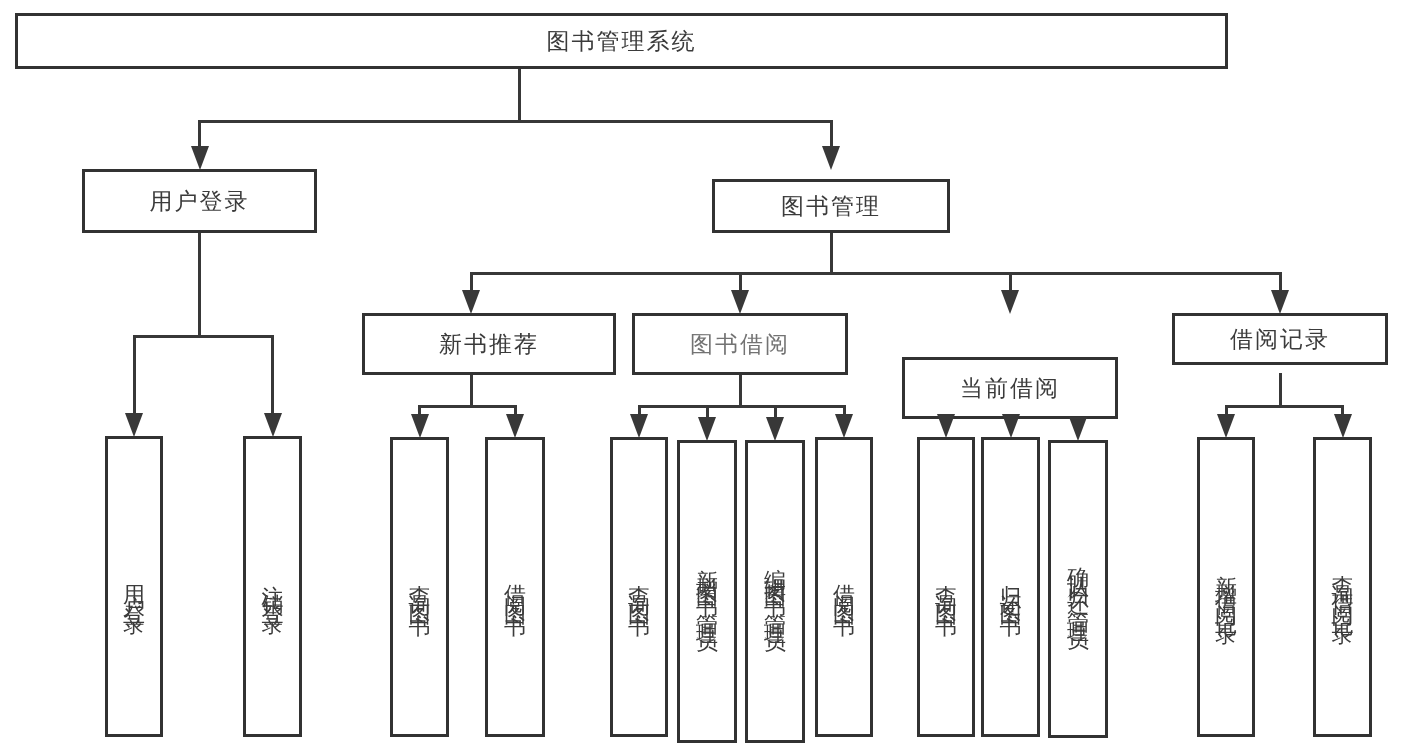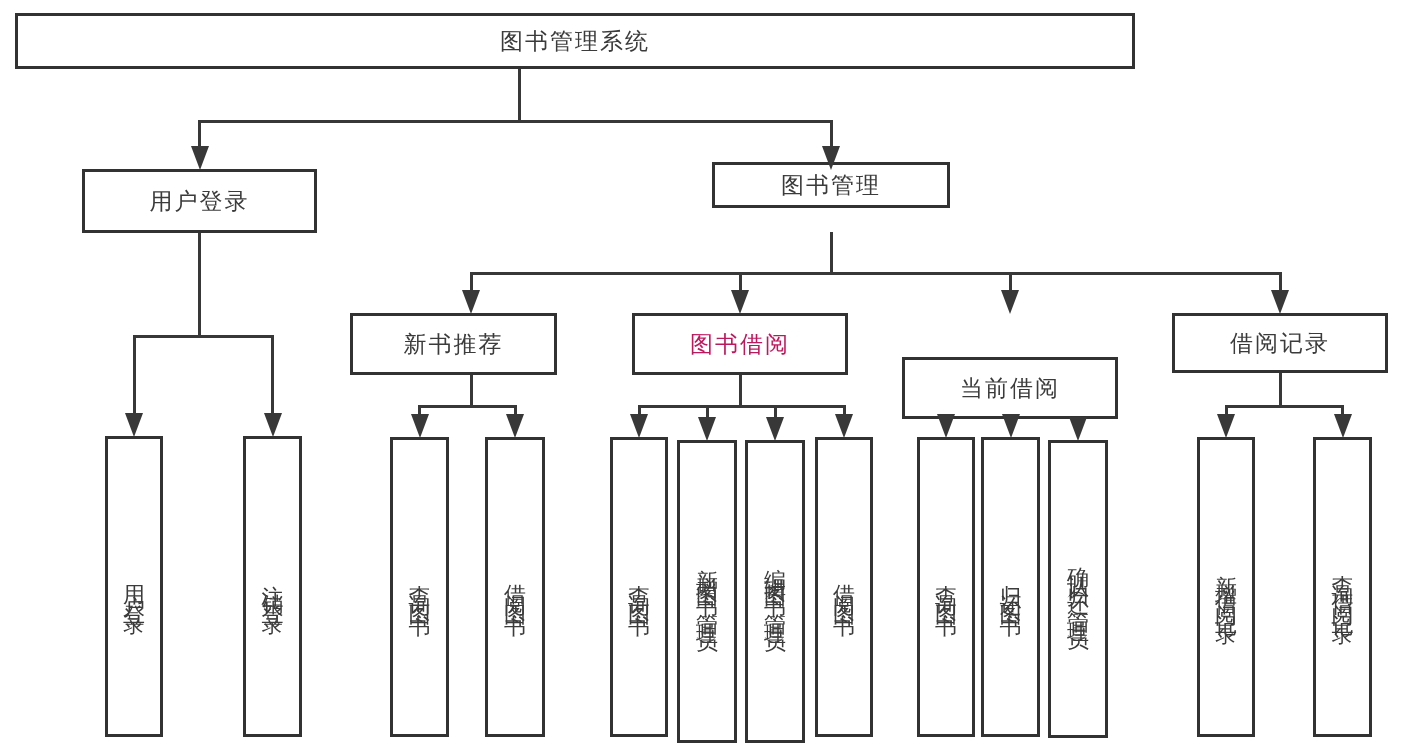--- a/index.html
+++ b/index.html
@@ -94,39 +94,39 @@
     <div class="cline" style="left: 842.5px; top: 405px; width: 3px; height: 20px; background: rgb(56, 56, 56);"></div>
     <div class="cline" style="left: 1008.5px; top: 373px; width: 3px; height: 35px; background: rgb(56, 56, 56);"></div>
     <div class="cline" style="left: 944.5px; top: 405px; width: 135px; height: 3px; background: rgb(56, 56, 56);"></div>
     <div class="cline" style="left: 944.5px; top: 405px; width: 3px; height: 20px; background: rgb(56, 56, 56);"></div>
     <div class="cline" style="left: 1009px; top: 405px; width: 3px; height: 20px; background: rgb(56, 56, 56);"></div>
     <div class="cline" style="left: 1076.5px; top: 405px; width: 3px; height: 23px; background: rgb(56, 56, 56);"></div>
     <div class="cline" style="left: 1278.5px; top: 373px; width: 3px; height: 35px; background: rgb(56, 56, 56);"></div>
     <div class="cline" style="left: 1224.5px; top: 405px; width: 119.5px; height: 3px; background: rgb(56, 56, 56);"></div>
     <div class="cline" style="left: 1224.5px; top: 405px; width: 3px; height: 20px; background: rgb(56, 56, 56);"></div>
     <div class="cline" style="left: 1341px; top: 405px; width: 3px; height: 20px; background: rgb(56, 56, 56);"></div>
-    <div class="node" style="left: 15px; top: 13px; width: 1120px; height: 56px; border-color: rgb(50, 50, 50); background: rgb(255, 255, 255);">
+    <div class="node" style="left: 15px; top: 13px; width: 1213px; height: 56px; border-color: rgb(50, 50, 50); background: rgb(255, 255, 255);">
       <span class="lbl" style="color: rgb(59, 59, 59);">图书管理系统</span>
     </div>
     <div class="node" style="left: 82px; top: 169px; width: 235px; height: 64px; border-color: rgb(50, 50, 50); background: rgb(255, 255, 255);">
       <span class="lbl" style="color: rgb(59, 59, 59);">用户登录</span>
     </div>
-    <div class="node" style="left: 712px; top: 162px; width: 238px; height: 46px; border-color: rgb(50, 50, 50); background: rgb(255, 255, 255);">
+    <div class="node" style="left: 712px; top: 179px; width: 238px; height: 54px; border-color: rgb(50, 50, 50); background: rgb(255, 255, 255);">
       <span class="lbl" style="color: rgb(59, 59, 59);">图书管理</span>
     </div>
-    <div class="node" style="left: 350px; top: 313px; width: 207px; height: 62px; border-color: rgb(50, 50, 50); background: rgb(255, 255, 255);">
+    <div class="node" style="left: 362px; top: 313px; width: 254px; height: 62px; border-color: rgb(50, 50, 50); background: rgb(255, 255, 255);">
       <span class="lbl" style="color: rgb(59, 59, 59);">新书推荐</span>
     </div>
     <div class="node" style="left: 632px; top: 313px; width: 216px; height: 62px; border-color: rgb(50, 50, 50); background: rgb(255, 255, 255);">
-      <span class="lbl" style="color: #be185d;">图书借阅</span>
+      <span class="lbl" style="color: #737373;">图书借阅</span>
     </div>
     <div class="node" style="left: 902px; top: 313px; width: 216px; height: 62px; border-color: rgb(50, 50, 50); background: rgb(255, 255, 255); margin-top: 44px;">
       <span class="lbl" style="color: rgb(59, 59, 59);">当前借阅</span>
     </div>
-    <div class="node" style="left: 1172px; top: 313px; width: 216px; height: 60px; border-color: rgb(50, 50, 50); background: rgb(255, 255, 255);">
+    <div class="node" style="left: 1172px; top: 313px; width: 216px; height: 52px; border-color: rgb(50, 50, 50); background: rgb(255, 255, 255);">
       <span class="lbl" style="color: rgb(59, 59, 59);">借阅记录</span>
     </div>
     <div class="node v" style="left: 105px; top: 436px; width: 58px; height: 301px; border-color: rgb(50, 50, 50); background: rgb(255, 255, 255);">
       <span class="lbl" style="color: rgb(59, 59, 59);">用户登录</span>
     </div>
     <div class="node v" style="left: 243px; top: 436px; width: 59px; height: 301px; border-color: rgb(50, 50, 50); background: rgb(255, 255, 255);">
       <span class="lbl" style="color: rgb(59, 59, 59);">注销登录</span>
     </div>
     <div class="node v" style="left: 390px; top: 437px; width: 59px; height: 300px; border-color: rgb(50, 50, 50); background: rgb(255, 255, 255);">
       <span class="lbl" style="color: rgb(59, 59, 59);">查询图书</span>

